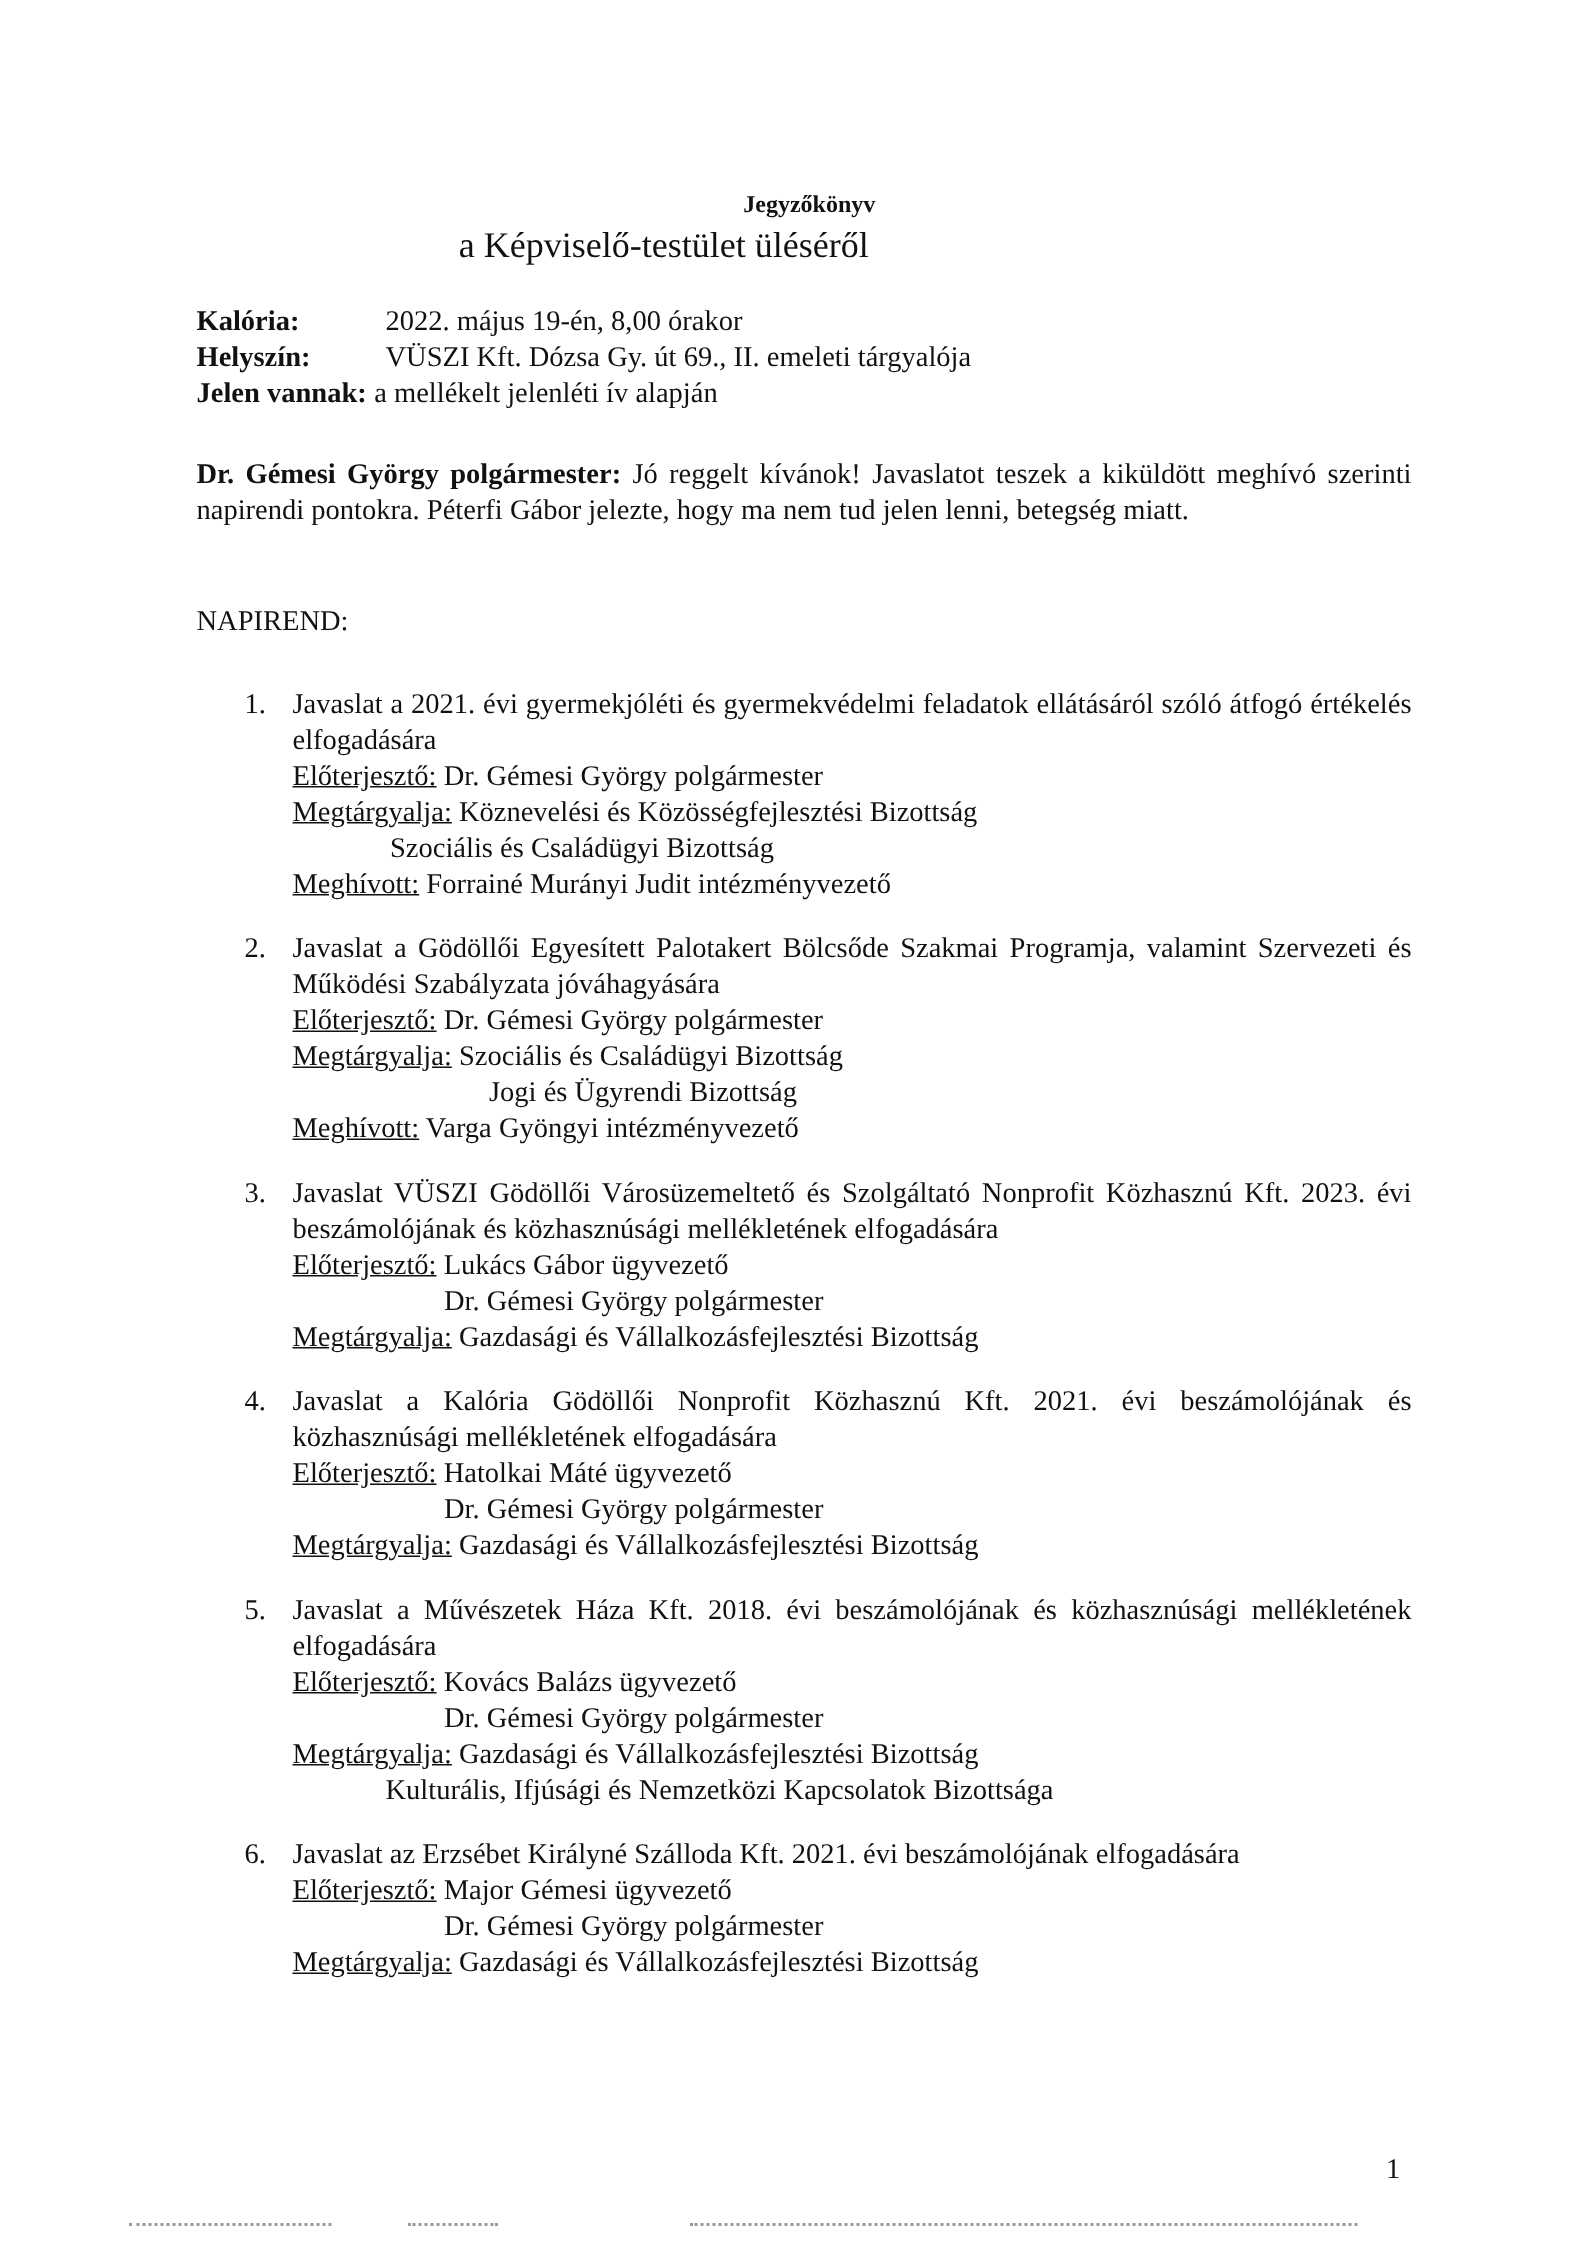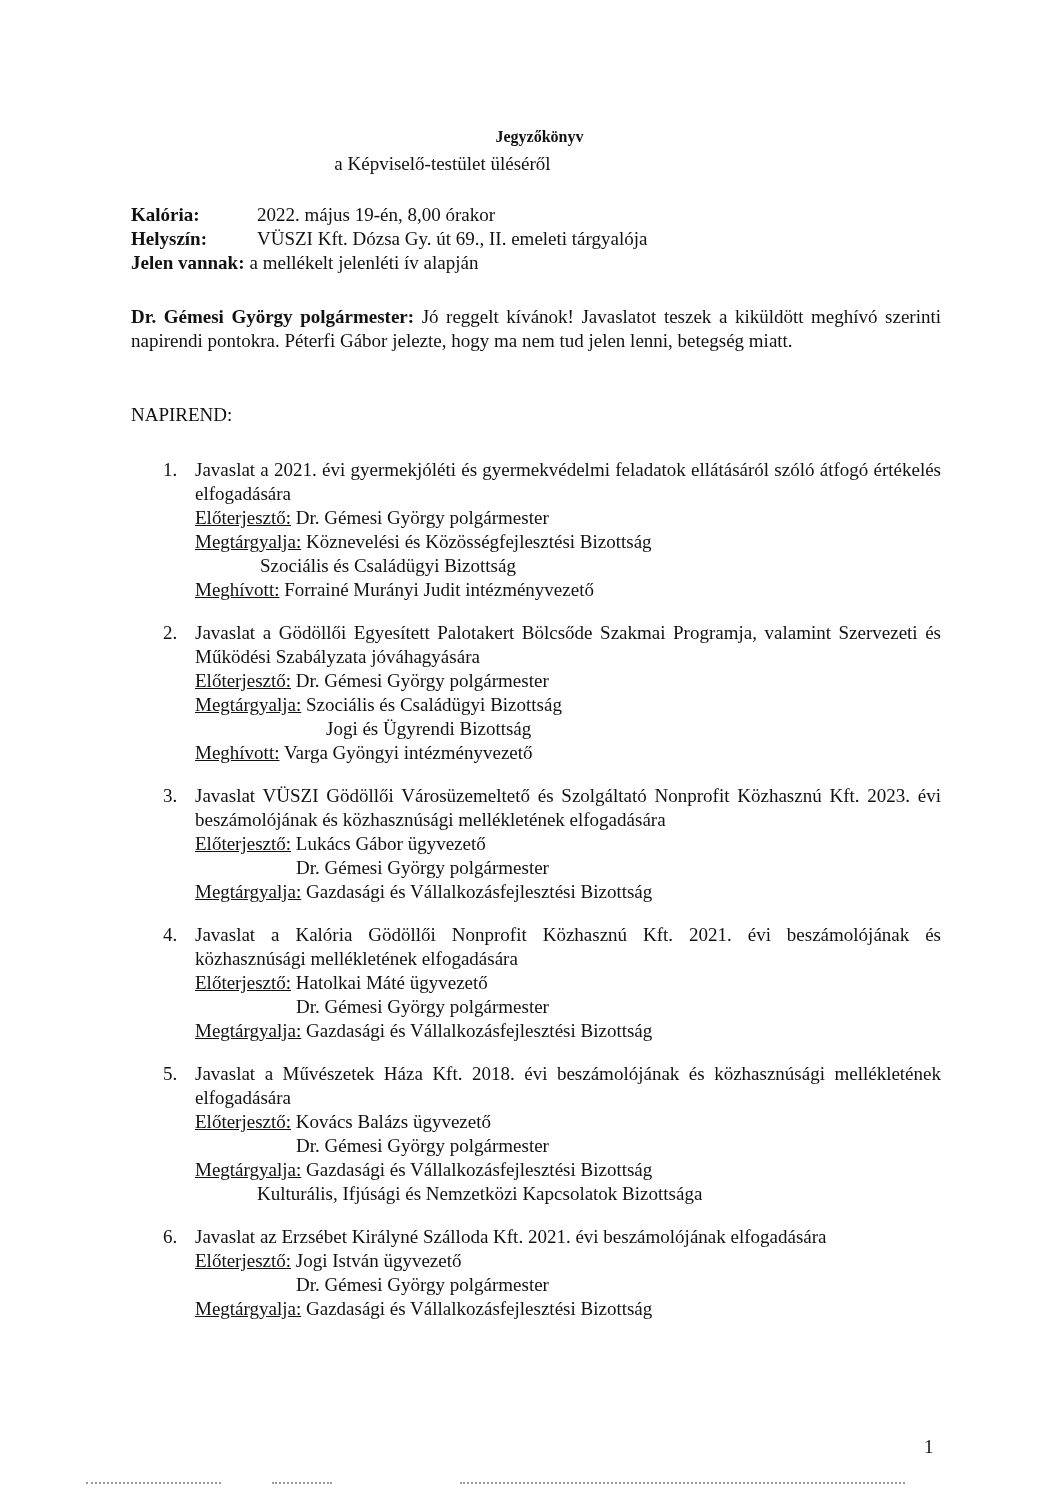--- a/index.html
+++ b/index.html
@@ -31,21 +31,21 @@
       font-size: 16px;
       line-height: 30px;
       padding-left: 20px;
       box-sizing: border-box;
     }
     .subtitle {
       position: absolute;
       top: 152px;
       left: 0; width: 885px;
       text-align: center;
-      font-size: 19px;
+      font-size: 24px;
       box-sizing: border-box;
     }
     .meta {
       position: absolute;
       top: 203px;
       left: 131px;
       width: 800px;
     }
     .meta-row {
       display: flex;
@@ -226,21 +226,21 @@
         <span>Gazdasági és Vállalkozásfejlesztési Bizottság</span>
       </div>
       <div class="cont indent-d">Kulturális, Ifjúsági és Nemzetközi Kapcsolatok Bizottsága</div>
     </li>
 
     <li class="agenda-item">
       <span class="agenda-num">6.</span>
       <div class="item-title">Javaslat az Erzsébet Királyné Szálloda Kft. 2021. évi beszámolójának elfogadására</div>
       <div class="role-line">
         <span class="role-label">Előterjesztő:</span>
-        <span>Jogi István ügyvezető</span>
+        <span>Major Gémesi ügyvezető</span>
       </div>
       <div class="cont indent-c">Dr. Gémesi György polgármester</div>
       <div class="role-line">
         <span class="role-label">Megtárgyalja:</span>
         <span>Gazdasági és Vállalkozásfejlesztési Bizottság</span>
       </div>
     </li>
   </ol>
 
   <div class="page-number">1</div>

